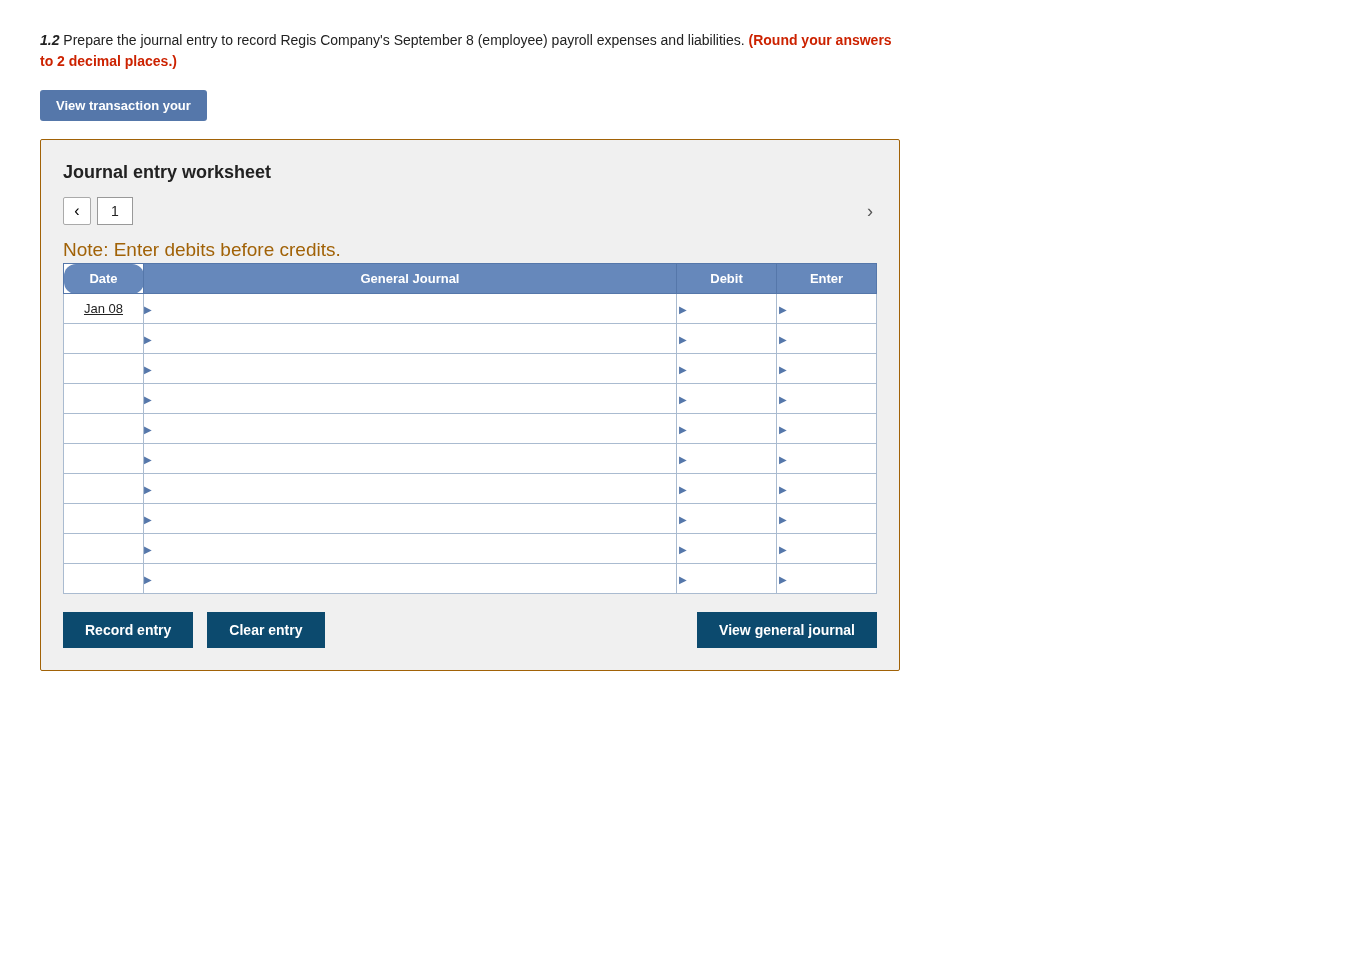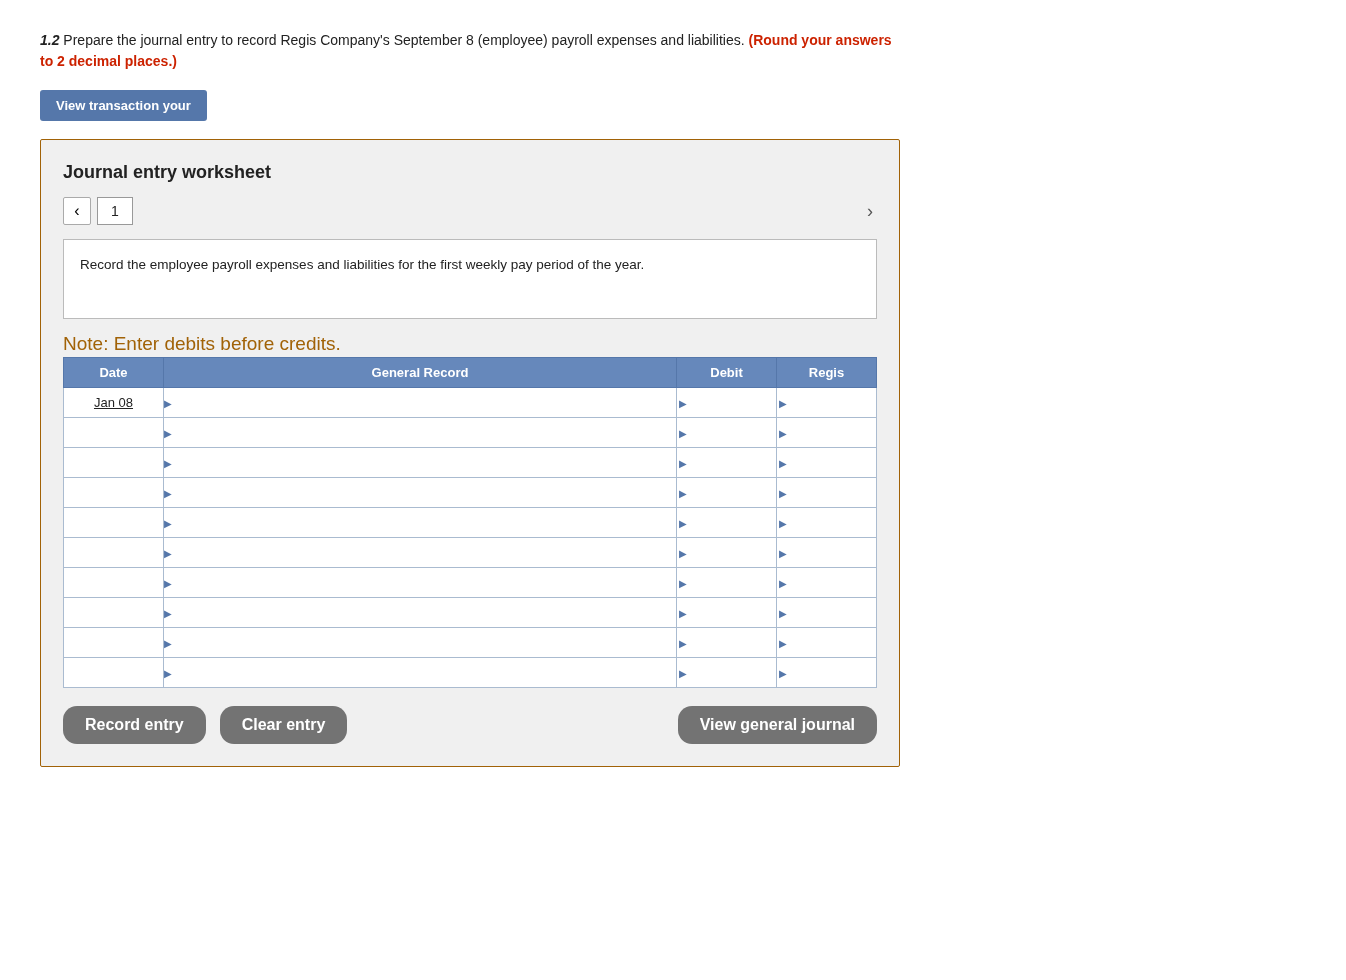--- a/index.html
+++ b/index.html
@@ -108,21 +108,21 @@
     }
     .journal-table thead tr th {
       background: #6688bb;
       color: #fff;
       font-weight: bold;
       font-size: 13px;
       padding: 7px 8px;
       border: 1px solid #5577aa;
       text-align: center;
     }
-    .journal-table thead tr th.col-date { width: 100px; }
+    .journal-table thead tr th.col-date { width: 80px; border-radius: 12px; }
     .journal-table thead tr th.col-journal { }
     .journal-table thead tr th.col-debit { width: 100px; }
     .journal-table thead tr th.col-credit { width: 100px; }
     .journal-table tbody tr td {
       border: 1px solid #aabbd0;
       padding: 0;
       height: 30px;
       text-decoration: underline;
     }
     .journal-table tbody tr td input {
@@ -180,28 +180,28 @@
       color: #5577aa;
       font-size: 10px;
       pointer-events: none;
     }
     .buttons-row {
       display: flex;
       align-items: center;
       gap: 14px;
     }
     .btn-action {
-      background: #737373;
+      background: #0c4a6e;
       color: #fff;
       border: none;
       padding: 10px 22px;
-      font-size: 16px;
+      font-size: 14px;
       font-weight: bold;
       cursor: pointer;
-      border-radius: 14px;
+      border-radius: 0;
     }
     .btn-view-journal {
       margin-left: auto;
     }
   </style>
 </head>
 <body>
 
 
 
@@ -216,33 +216,30 @@
   <div class="worksheet-title">Journal entry worksheet</div>
 
   <div class="nav-row">
     <div class="nav-left">
       <button class="nav-btn">‹</button>
       <div class="page-num-box">1</div>
     </div>
     <div class="nav-right">›</div>
   </div>
 
-  <div class="instruction-box">
-    <span>Record the employee payroll expenses and liabilities for the first weekly pay period of the year.</span>
-  </div>
 
   <div class="note-text">Note: Enter debits before credits.</div>
 
   <table class="journal-table">
     <thead>
       <tr>
         <th class="col-date">Date</th>
-        <th class="col-journal">General Record</th>
+        <th class="col-journal">General Journal</th>
         <th class="col-debit">Debit</th>
-        <th class="col-credit">Regis</th>
+        <th class="col-credit">Enter</th>
       </tr>
     </thead>
     <tbody id="journal-tbody">
     <tr>
           <td class="date-cell">Jan 08</td>
           <td class="journal-cell"><span class="journal-cell-indicator">▶</span><input type="text" style=""></td>
           <td class="debit-cell"><span class="debit-cell-indicator">▶</span><input type="text" style=""></td>
           <td class="credit-cell"><span class="credit-cell-indicator">▶</span><input type="text" style=""></td>
         </tr>
         <tr>

